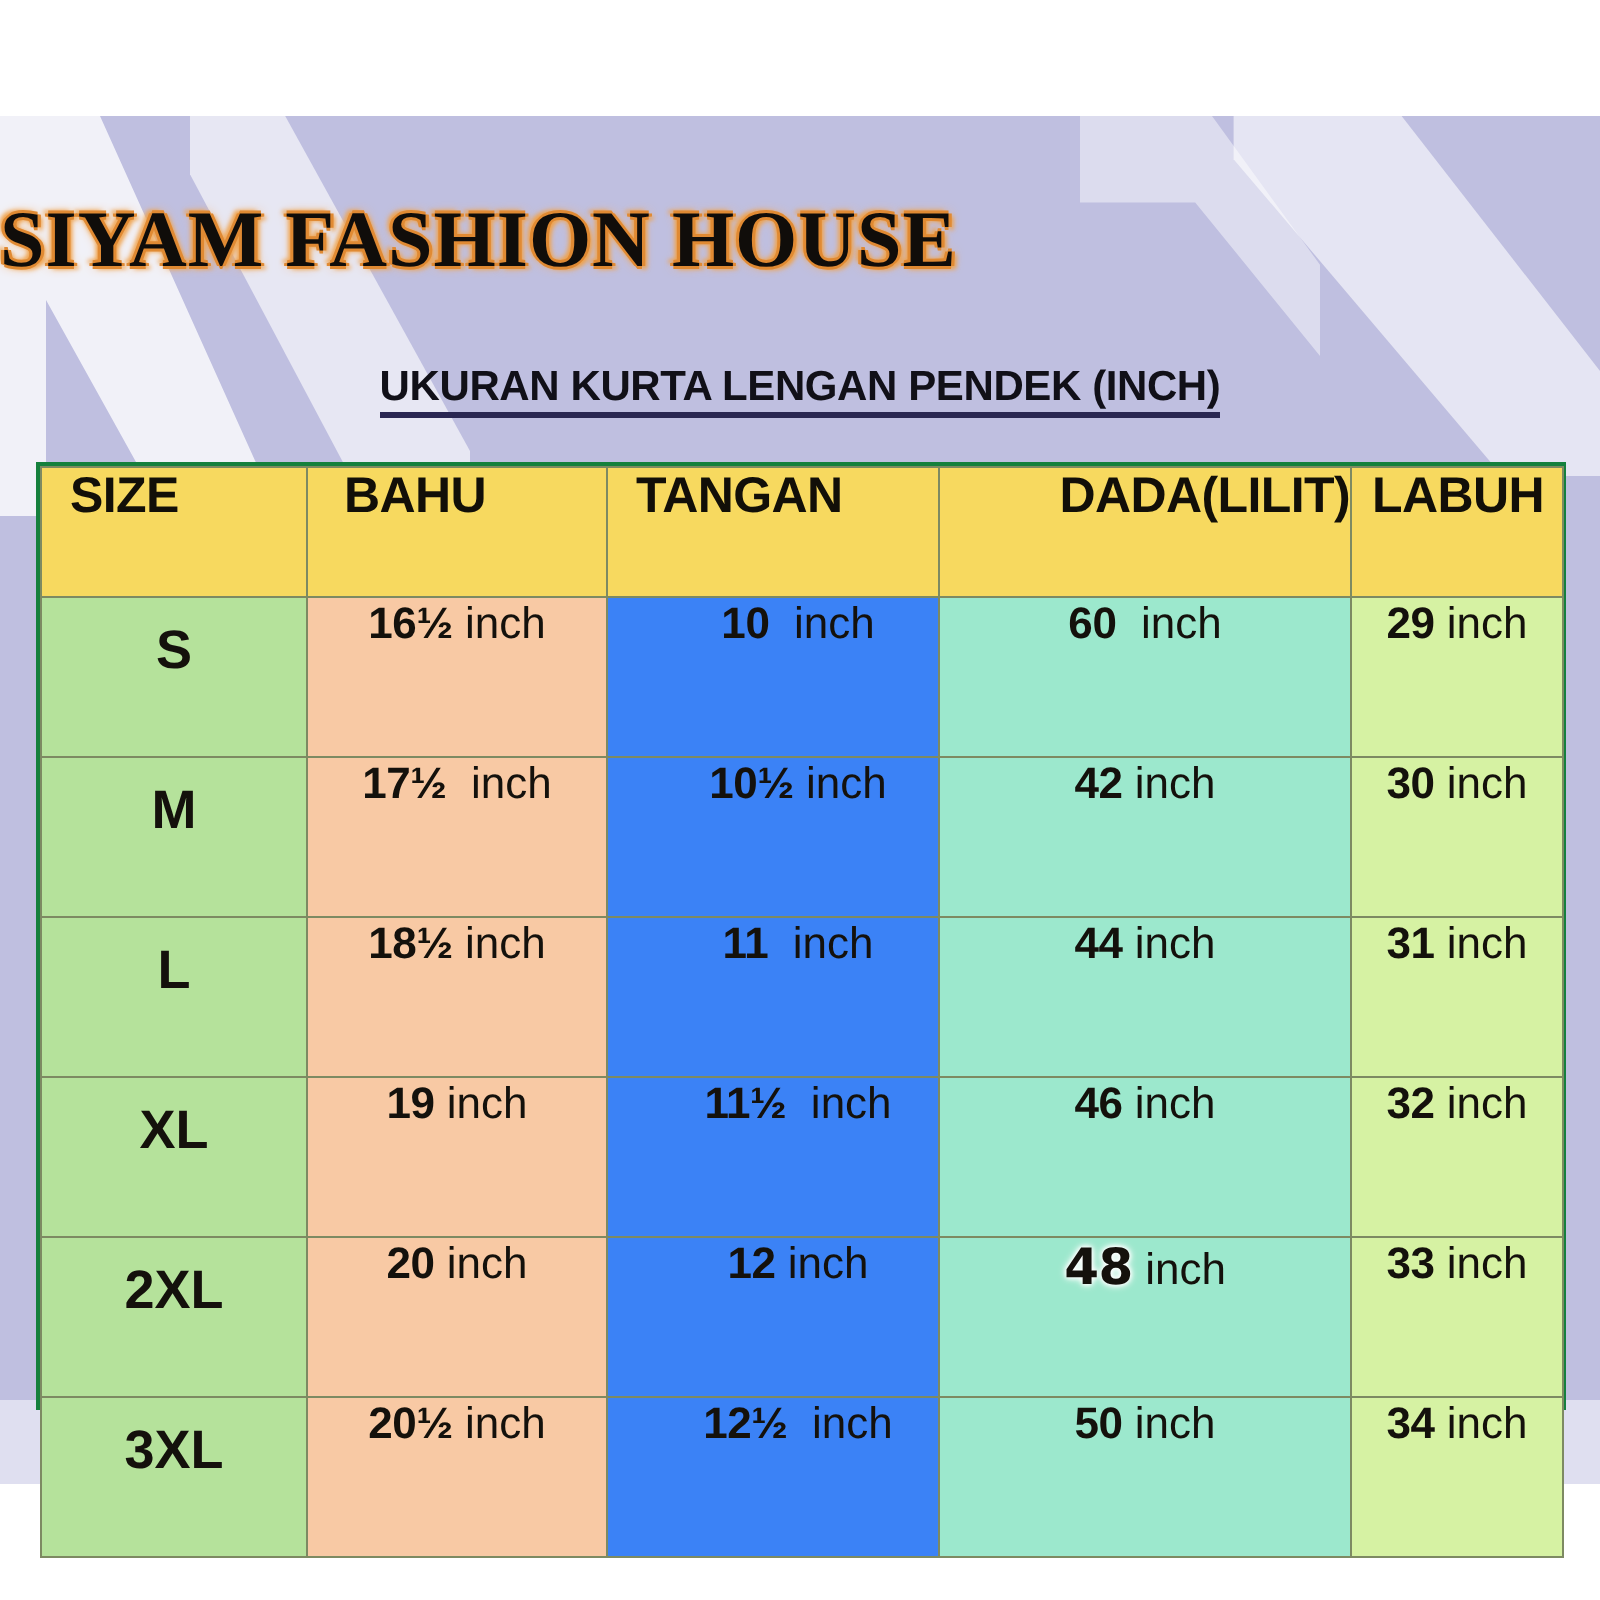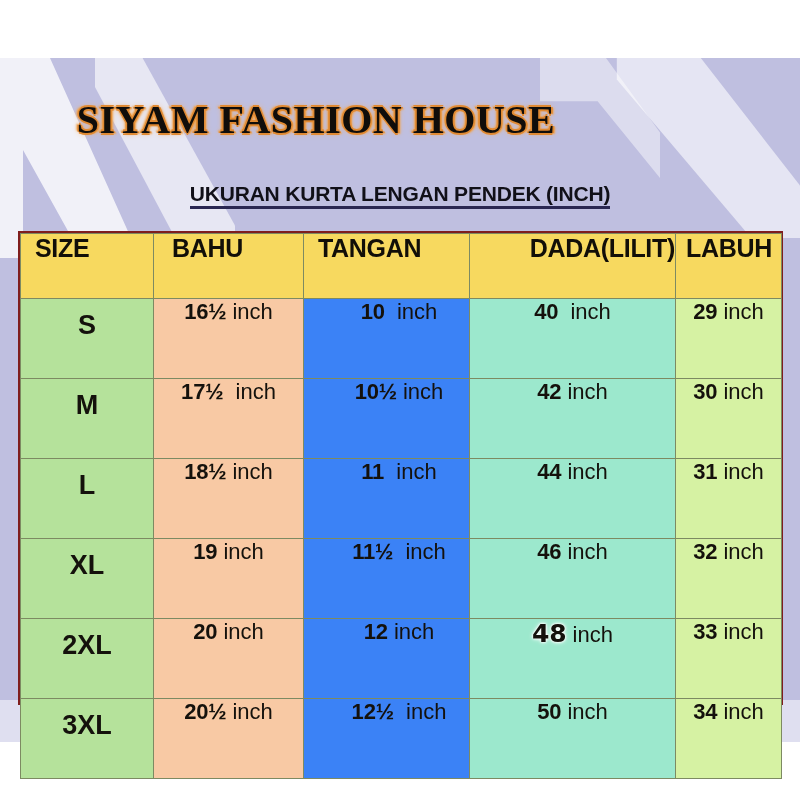--- a/index.html
+++ b/index.html
@@ -73,21 +73,21 @@
     clip-path: polygon(0 0, 26% 0, 50% 100%, 74% 0, 100% 0, 62% 100%, 38% 100%);
   }
   .wm-x1 { left: 0px; top: 700px; width: 30px; height: 42px; opacity:0.5;}
   .wm-x2 { left: 770px; top: 700px; width: 30px; height: 42px; opacity:0.5;}
 
   
   .brand-title {
     position: absolute;
     left: 0; top: 96px;
     width: 632px;
-    text-align: center;
+    text-align: left;
     font-family: "Liberation Serif", serif;
     font-weight: bold;
     font-size: 40px;
     letter-spacing: 0.5px;
     color: #100d0a;
     text-shadow:
        1.6px 0 0 #e08a33, -1.6px 0 0 #e08a33,
        0 1.6px 0 #e08a33, 0 -1.6px 0 #e08a33,
        2.4px 1.4px 2px #f0a24a, -2.4px -1.4px 2px #f0a24a,
        0 0 6px #f3b066;
@@ -110,21 +110,21 @@
     padding-bottom: 1px;
   }
 
   
   .table-wrap {
     position: absolute;
     left: 18px;
     top: 231px;
     width: 765px;
     height: 474px;
-    border: 2px solid #7f1d1d;
+    border: 2px solid #15803d;
     box-sizing: border-box;
   }
   table.sizechart {
     width: 100%;
     height: 100%;
     border-collapse: collapse;
     table-layout: fixed;
   }
   table.sizechart col.c-size   { width: 133px; }
   table.sizechart col.c-bahu   { width: 150px; }
@@ -241,21 +241,21 @@
           <th class="h-dada">DADA(LILIT)</th>
           <th class="h-labuh">LABUH</th>
         </tr>
       </thead>
       <tbody>
 
         <tr>
           <td class="col-size">S</td>
           <td class="col-bahu"><span class="num">16½</span><span class="unit"> inch</span></td>
           <td class="col-tangan"><span class="num">10</span><span class="unit">  inch</span></td>
-          <td class="col-dada"><span class="num">40</span><span class="unit">  inch</span></td>
+          <td class="col-dada"><span class="num">60</span><span class="unit">  inch</span></td>
           <td class="col-labuh"><span class="num">29</span><span class="unit"> inch</span></td>
         </tr>
 
         <tr>
           <td class="col-size">M</td>
           <td class="col-bahu"><span class="num">17½</span><span class="unit">  inch</span></td>
           <td class="col-tangan"><span class="num">10½</span><span class="unit"> inch</span></td>
           <td class="col-dada"><span class="num">42</span><span class="unit"> inch</span></td>
           <td class="col-labuh"><span class="num">30</span><span class="unit"> inch</span></td>
         </tr>

